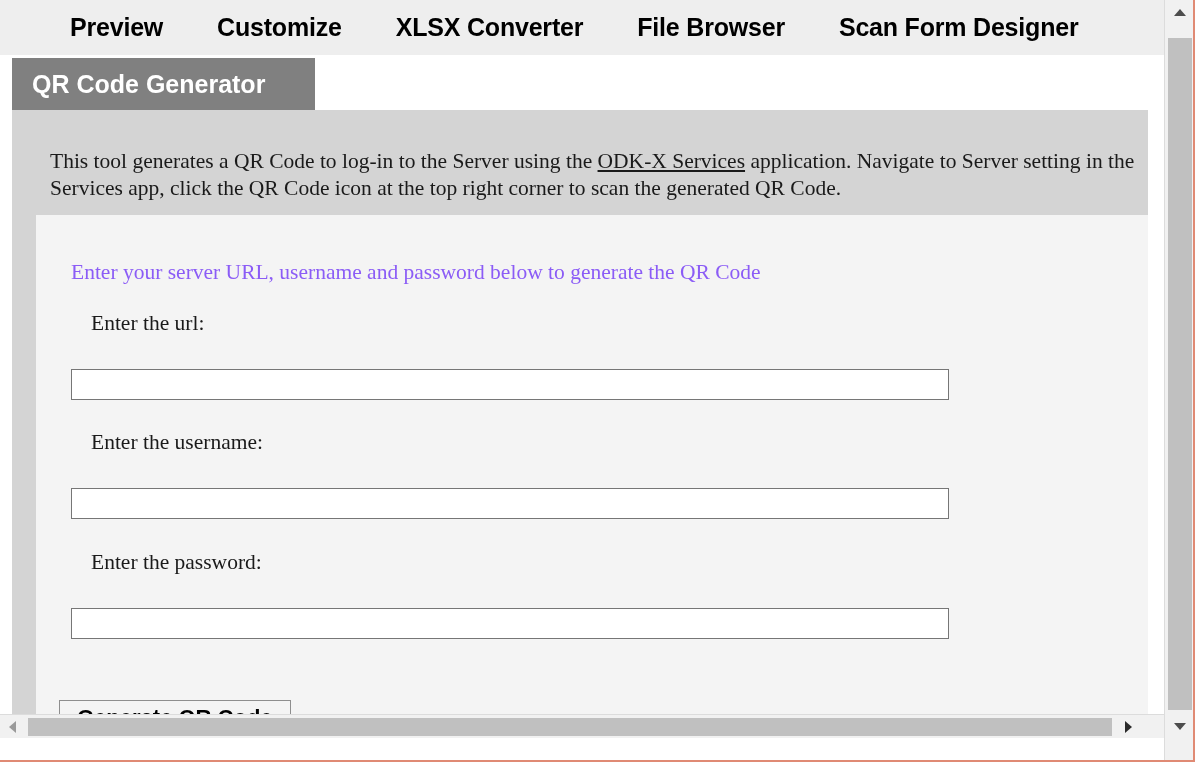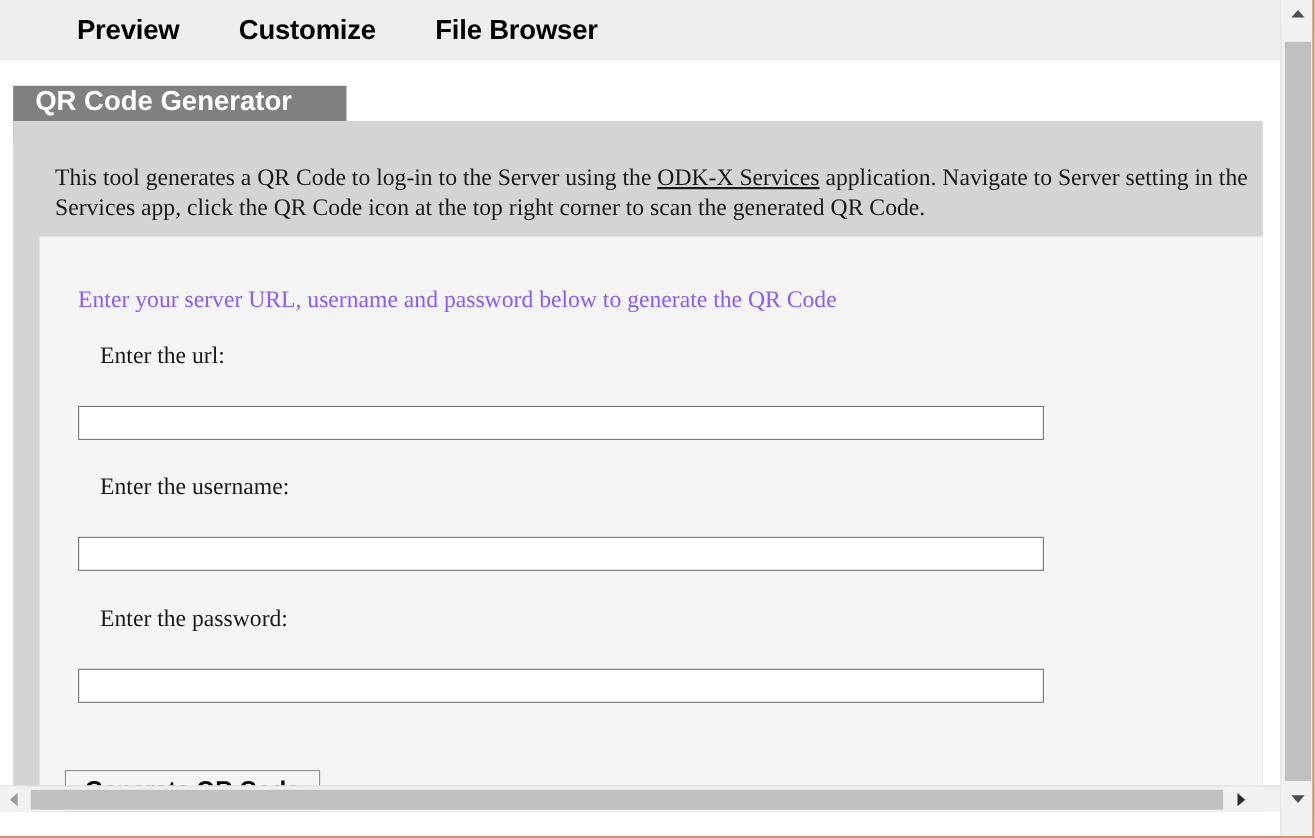--- a/index.html
+++ b/index.html
@@ -67,22 +67,22 @@
   }
   #active-tab {
     position: absolute;
     left: 12px;
     top: 3px;
     width: 303px;
     height: 52px;
     background: #808080;
     box-sizing: border-box;
     display: flex;
-    cursor: pointer;
-    margin-top: 20px;
+    align-items: center;
+    cursor: pointer;
   }
   #active-tab .tab-label {
     font-family: "Liberation Sans", "DejaVu Sans", sans-serif;
     font-weight: bold;
     font-size: 25px;
     color: #ffffff;
     padding-left: 20px;
     white-space: nowrap;
   }
 
@@ -277,21 +277,23 @@
 </style>
 </head>
 <body>
 
 <div id="viewport">
 
   <div id="topnav">
     <div id="topnav-inner">
       <div class="nav-link">Preview</div>
       <div class="nav-link">Customize</div>
+      <div class="nav-link">XLSX Converter</div>
       <div class="nav-link">File Browser</div>
+      <div class="nav-link">Scan Form Designer</div>
     </div>
   </div>
 
   <div id="tabstrip">
     <div id="active-tab">
       <span class="tab-label">QR Code Generator</span>
     </div>
   </div>
 
   <div id="content-wrap">

